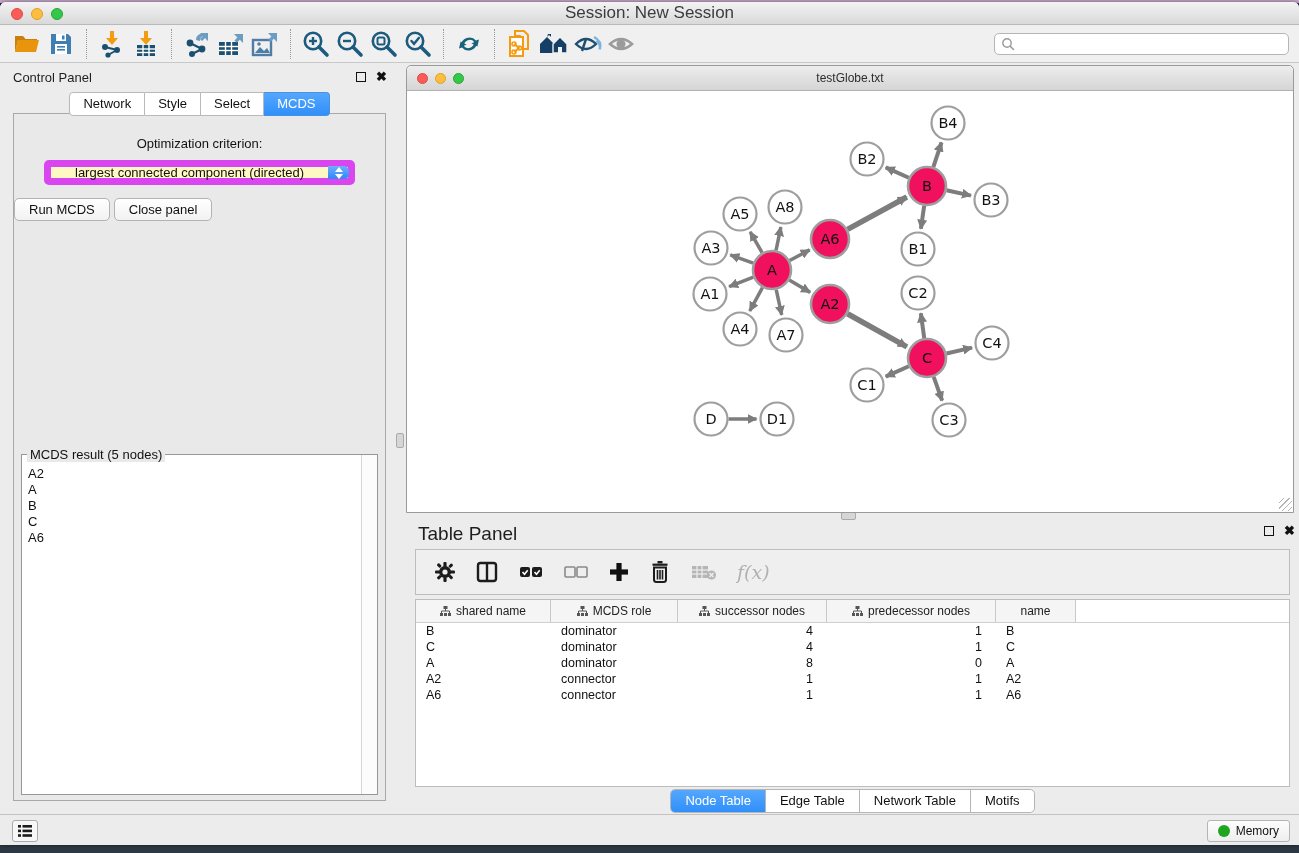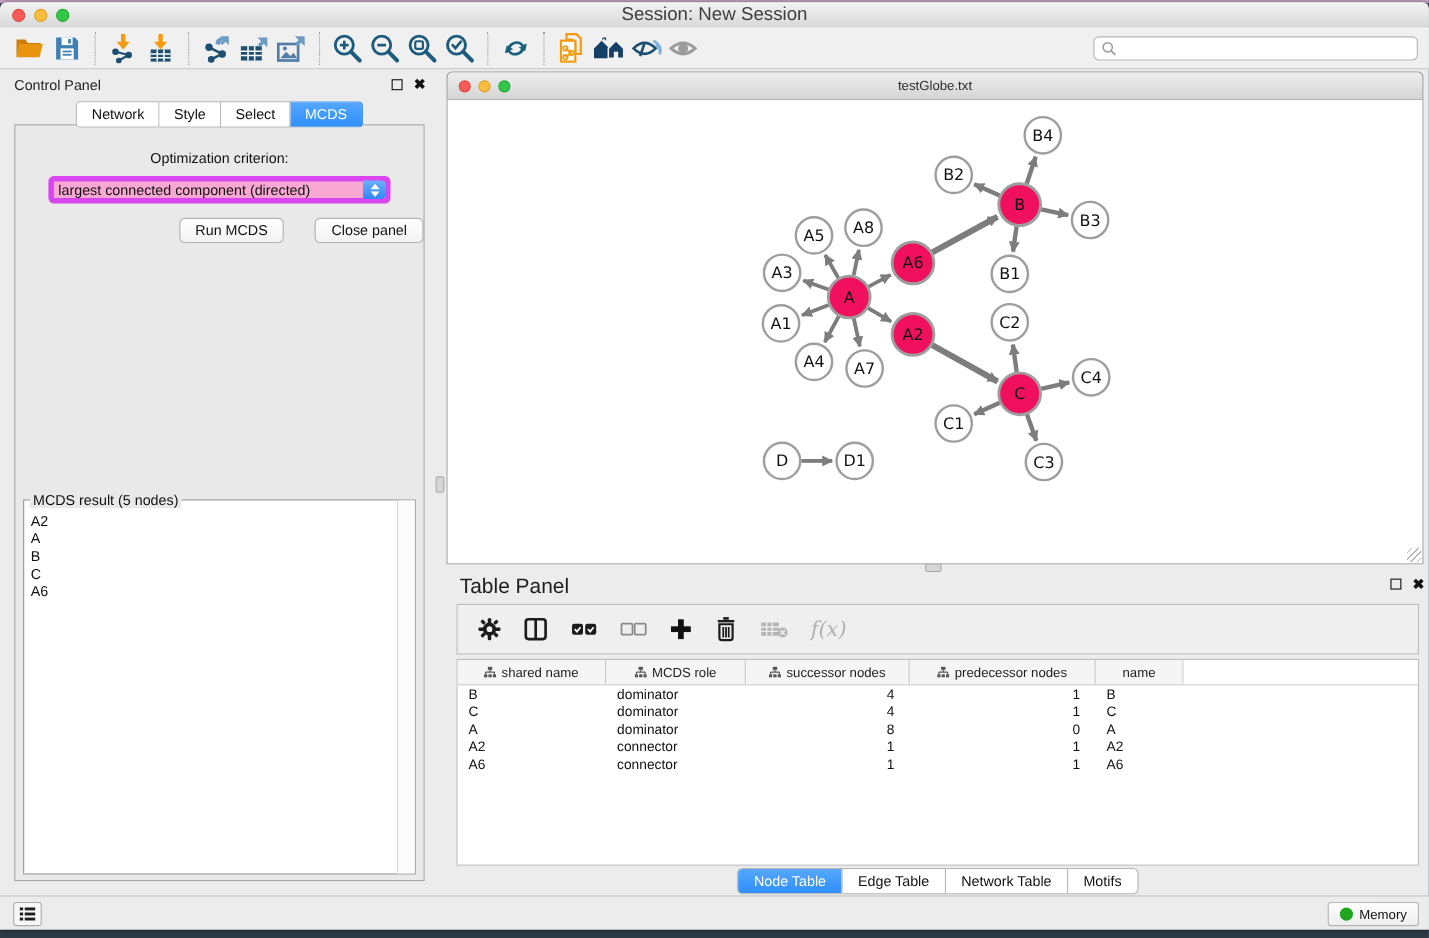--- a/index.html
+++ b/index.html
@@ -31,26 +31,26 @@
   .panel-btns { position:absolute; right:4px; top:3px; display:flex; gap:10px; align-items:center; }
   .float-box { width:10px; height:10px; border:1.6px solid #111; display:inline-block; }
   .close-x { font-size:13px; font-weight:bold; color:#111; line-height:12px; }
   .cp-tabs { display:flex; justify-content:center; position:relative; z-index:2; }
   .tabseg { font-size:13px; padding:3px 13px 4px; background:#fff; border:1px solid #b9b9b9; border-left:none; color:#111; }
   .tabseg:first-child { border-left:1px solid #b9b9b9; border-radius:4px 0 0 4px; }
   .tabseg:last-child { border-radius:0 4px 4px 0; }
   .tabseg.active { background:linear-gradient(#55a7fd,#2f8ffb); color:#fff; border-color:#4a90e0; }
   .cp-body { position:absolute; left:5px; right:5px; top:45px; bottom:8px; border:1px solid #a8a8a8; background:#e9e9e9; }
   .opt-label { text-align:center; font-size:13px; color:#111; margin-top:22px; }
-  .dropdown { margin:9px 30px 0; height:25px; background:#f9a8d4; border:5px solid #d946ef; border-radius:5px; position:relative; display:flex; align-items:center; padding-left:4px; }
+  .dropdown { margin:9px 30px 0; height:25px; background:#fef9c3; border:7px solid #d946ef; border-radius:5px; position:relative; display:flex; align-items:center; padding-left:24px; }
   .dropdown .dd-text { font-size:13px; color:#111; }
   .dd-stepper { position:absolute; right:-1px; top:-1px; bottom:-1px; width:21px; background:linear-gradient(#6cb0fd,#2f86f8); border-radius:0 5px 5px 0; display:flex; flex-direction:column; align-items:center; justify-content:center; gap:2px; }
   .dd-up { width:0; height:0; border-left:4px solid transparent; border-right:4px solid transparent; border-bottom:5px solid #fff; }
   .dd-down { width:0; height:0; border-left:4px solid transparent; border-right:4px solid transparent; border-top:5px solid #fff; }
-  .cp-buttons { display:flex; justify-content:flex-end; gap:28px; margin-top:13px; }
+  .cp-buttons { display:flex; justify-content:flex-start; gap:4px; margin-top:13px; }
   .btn { font-size:13px; color:#111; background:linear-gradient(#ffffff,#f2f2f2); border:1px solid #b3b3b3; border-radius:5px; padding:3px 14px; }
   .result-group { position:absolute; left:7px; right:7px; top:340px; bottom:5px; border:1px solid #979797; background:#fff; }
   .result-legend { position:absolute; top:-8px; left:5px; background:#e9e9e9; font-size:13px; color:#111; padding:0 3px; }
   .result-list { position:absolute; left:1px; right:17px; top:6px; bottom:1px; overflow:hidden; padding:5px 0 0 5px; }
   .result-item { font-size:13px; color:#111; line-height:16px; }
   .result-scroll { position:absolute; right:0; top:0; bottom:0; width:16px; border-left:1px solid #d5d5d5; background:#fcfcfc; }
 
   
   .net-window { position:absolute; left:406px; top:63px; width:888px; height:448px; border:1px solid #9a9a9a; border-radius:5px 5px 0 0; background:#fff; }
   .net-titlebar { height:25px; background:linear-gradient(#ededed,#d5d5d5); border-bottom:1px solid #b2b2b2; border-radius:5px 5px 0 0; position:relative; }

